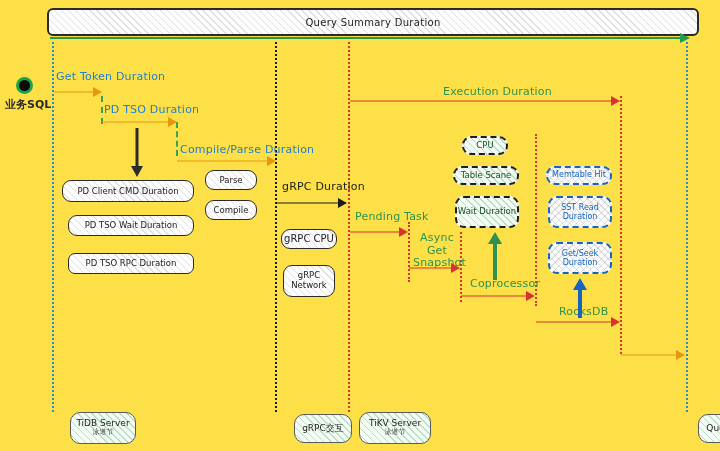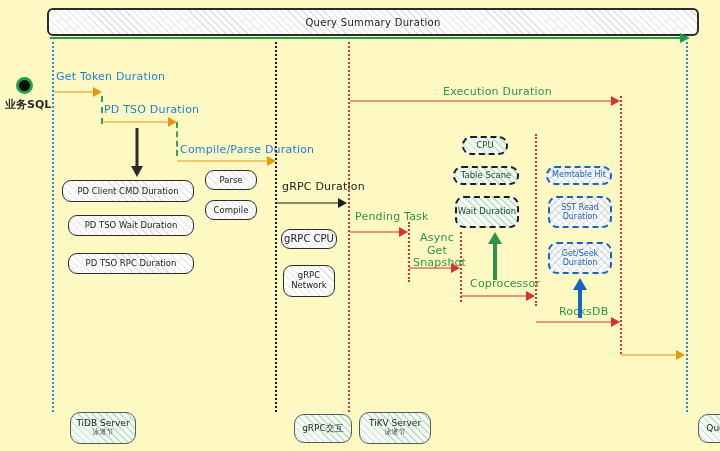--- a/index.html
+++ b/index.html
@@ -1,17 +1,17 @@
 <!DOCTYPE html>
 <html><head>
 <meta charset="utf-8">
 <style>
   html,body{margin:0;padding:0;background:#ffffff;}
   body{font-family:"DejaVu Sans","Liberation Sans",sans-serif;}
-  #stage{position:relative;width:720px;height:451px;background:#fef9c3;overflow:hidden;}
+  #stage{position:relative;width:720px;height:451px;background:#fde047;overflow:hidden;}
 
   
   .box{position:absolute;box-sizing:border-box;display:flex;align-items:center;
        justify-content:center;text-align:center;line-height:1.05;}
   .hatch{
     background-color:#fdfdfd;
     background-image:repeating-linear-gradient(45deg,
        rgba(120,120,120,.22) 0 1px, rgba(0,0,0,0) 1px 5px);
   }
   .hatch-green{
@@ -119,21 +119,21 @@
     <div class="vshaft" style="top:0;height:40px;border-left:3px solid #2b2b2b;"></div>
     <div class="vhead" style="top:38px;border-top:11px solid #2b2b2b;border-left:6.5px solid transparent;border-right:6.5px solid transparent;"></div>
   </div>
 
   <div class="box solid-dark hatch" style="left:62px;top:180px;width:132px;height:22px;font-size:8.5px;">
     <span>PD Client CMD Duration</span>
   </div>
   <div class="box solid-dark hatch" style="left:68px;top:215px;width:126px;height:21px;font-size:8.5px;">
     <span>PD TSO Wait Duration</span>
   </div>
-  <div class="box solid-dark hatch" style="left:68px;top:253px;width:126px;height:21px;font-size:8.5px;">
+  <div class="box solid-dark hatch" style="left:68px;top:253px;width:126px;height:21px;font-size:8.5px;border-radius:7px;">
     <span>PD TSO RPC Duration</span>
   </div>
 
   <div class="box solid-dark hatch" style="left:205px;top:170px;width:52px;height:20px;font-size:8.5px;">
     <span>Parse</span>
   </div>
   <div class="box solid-dark hatch" style="left:205px;top:200px;width:52px;height:20px;font-size:8.5px;">
     <span>Compile</span>
   </div>
 

